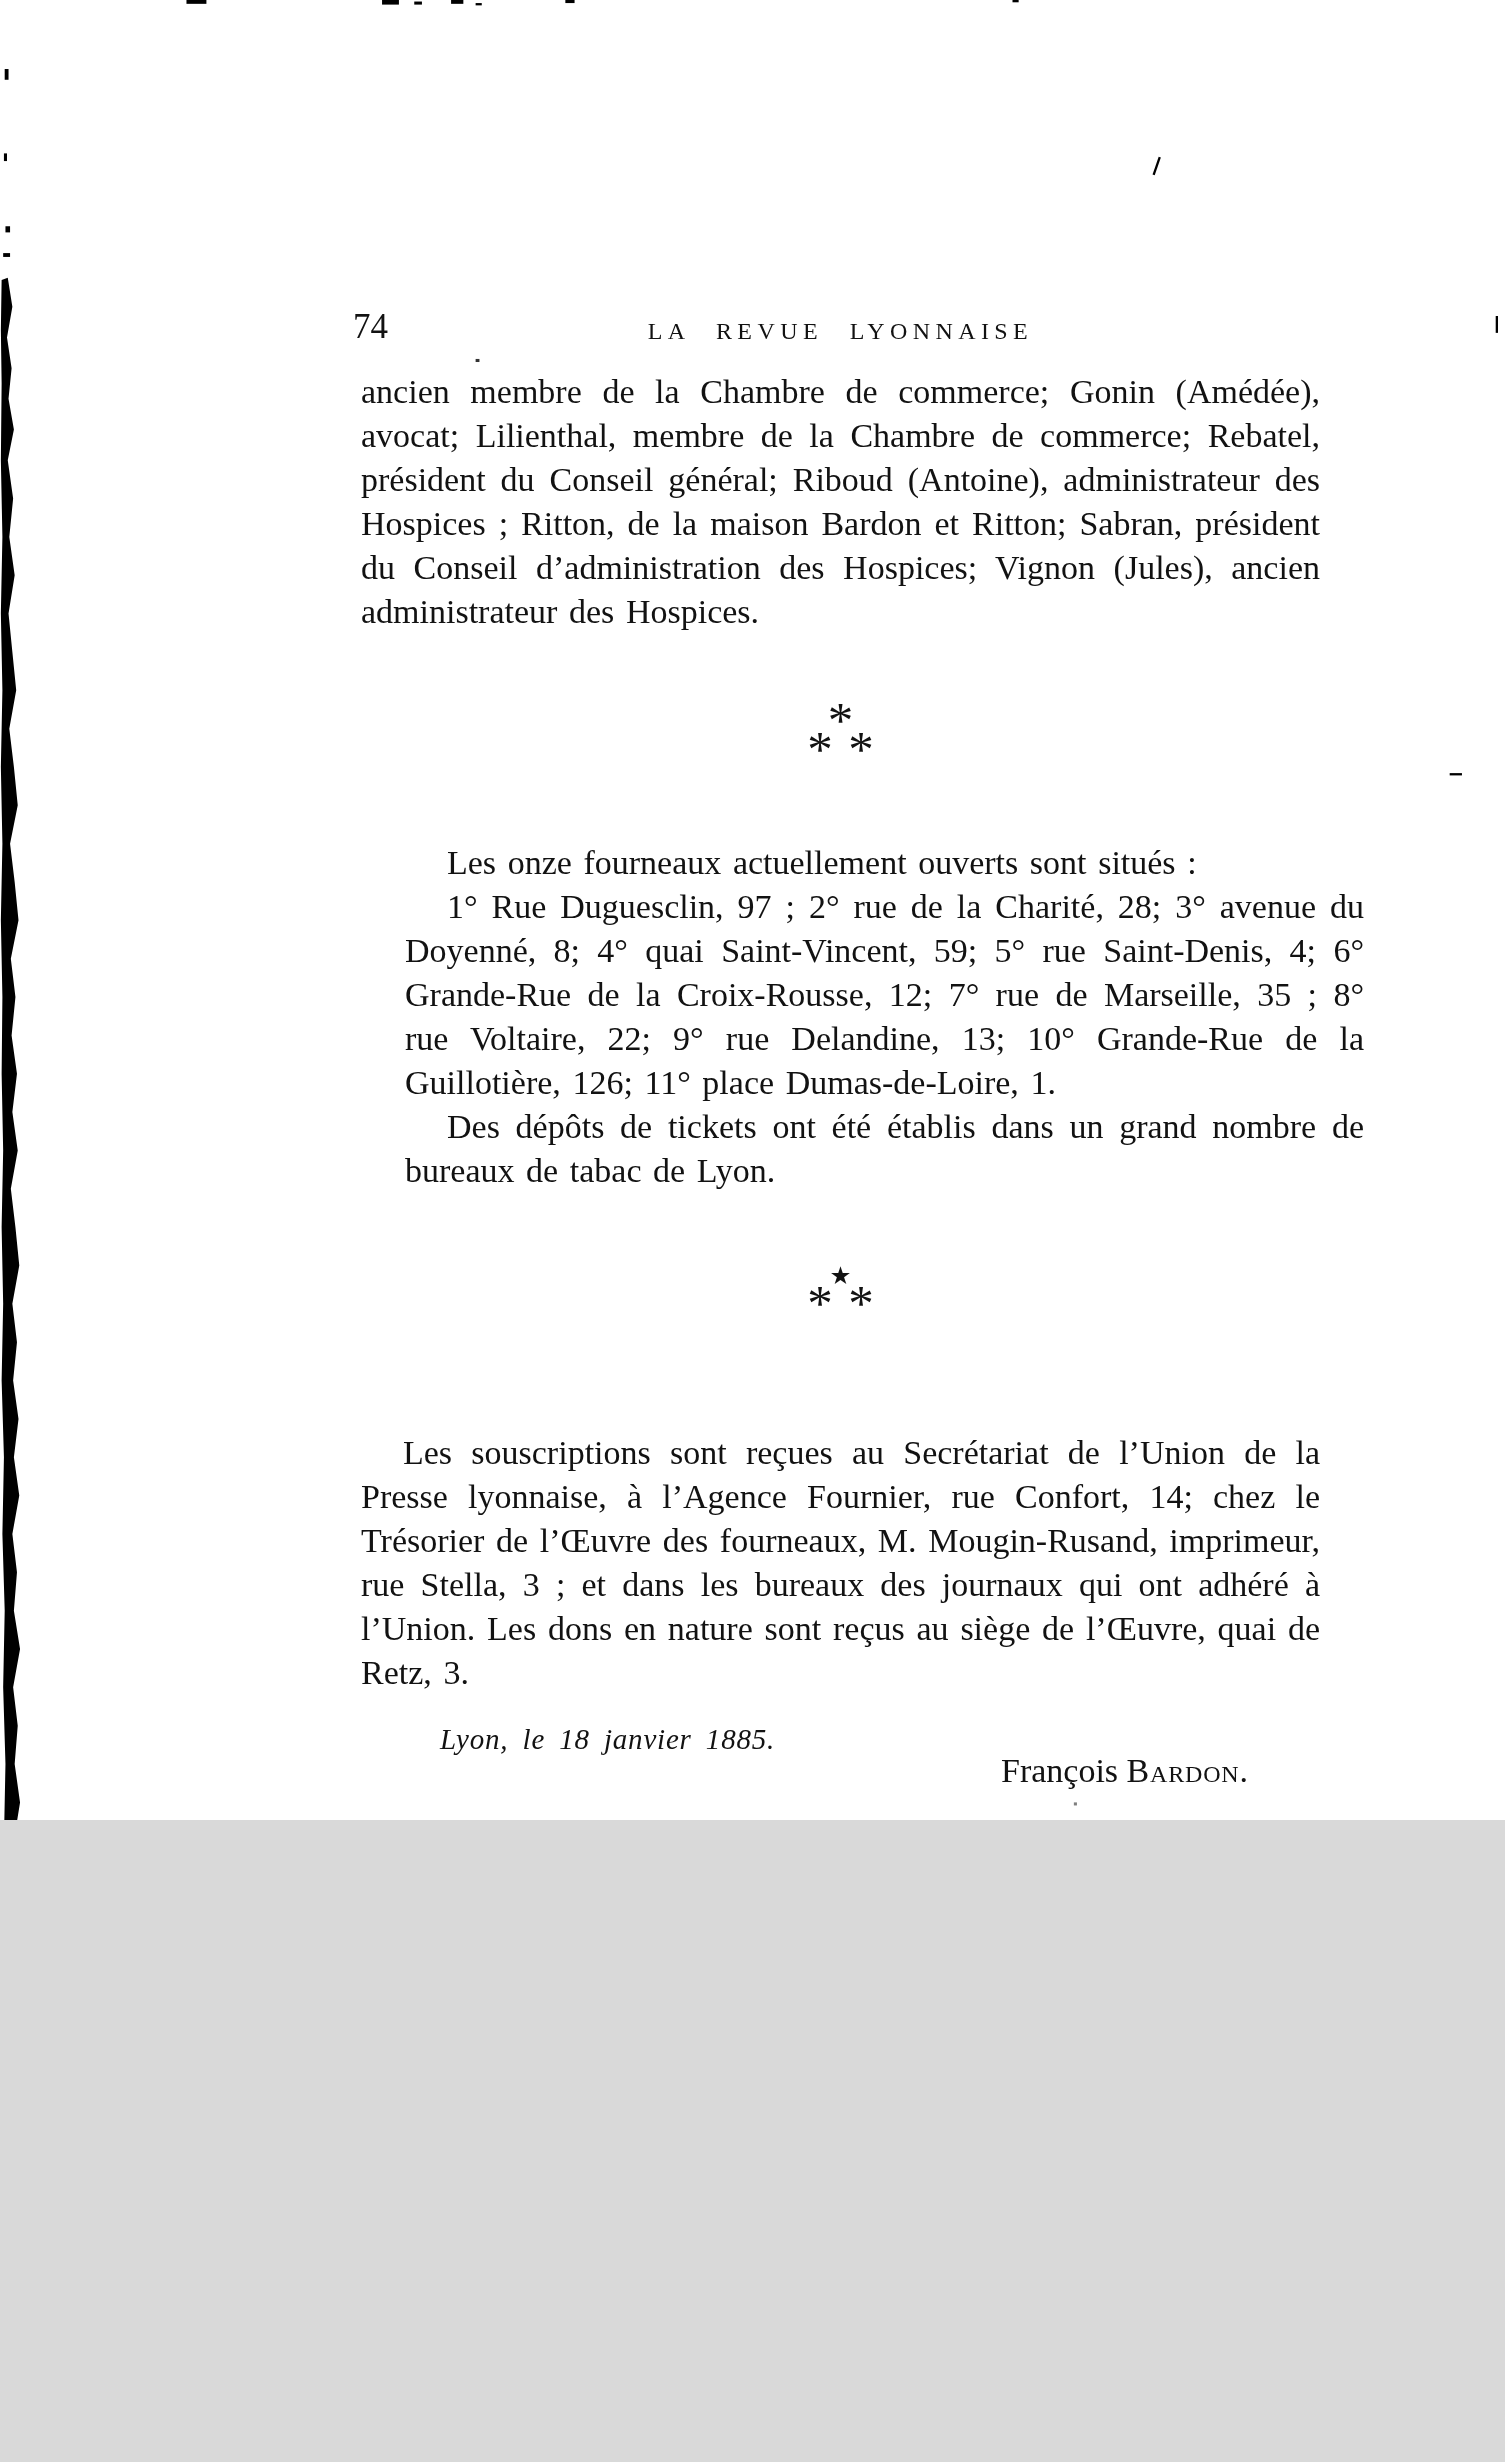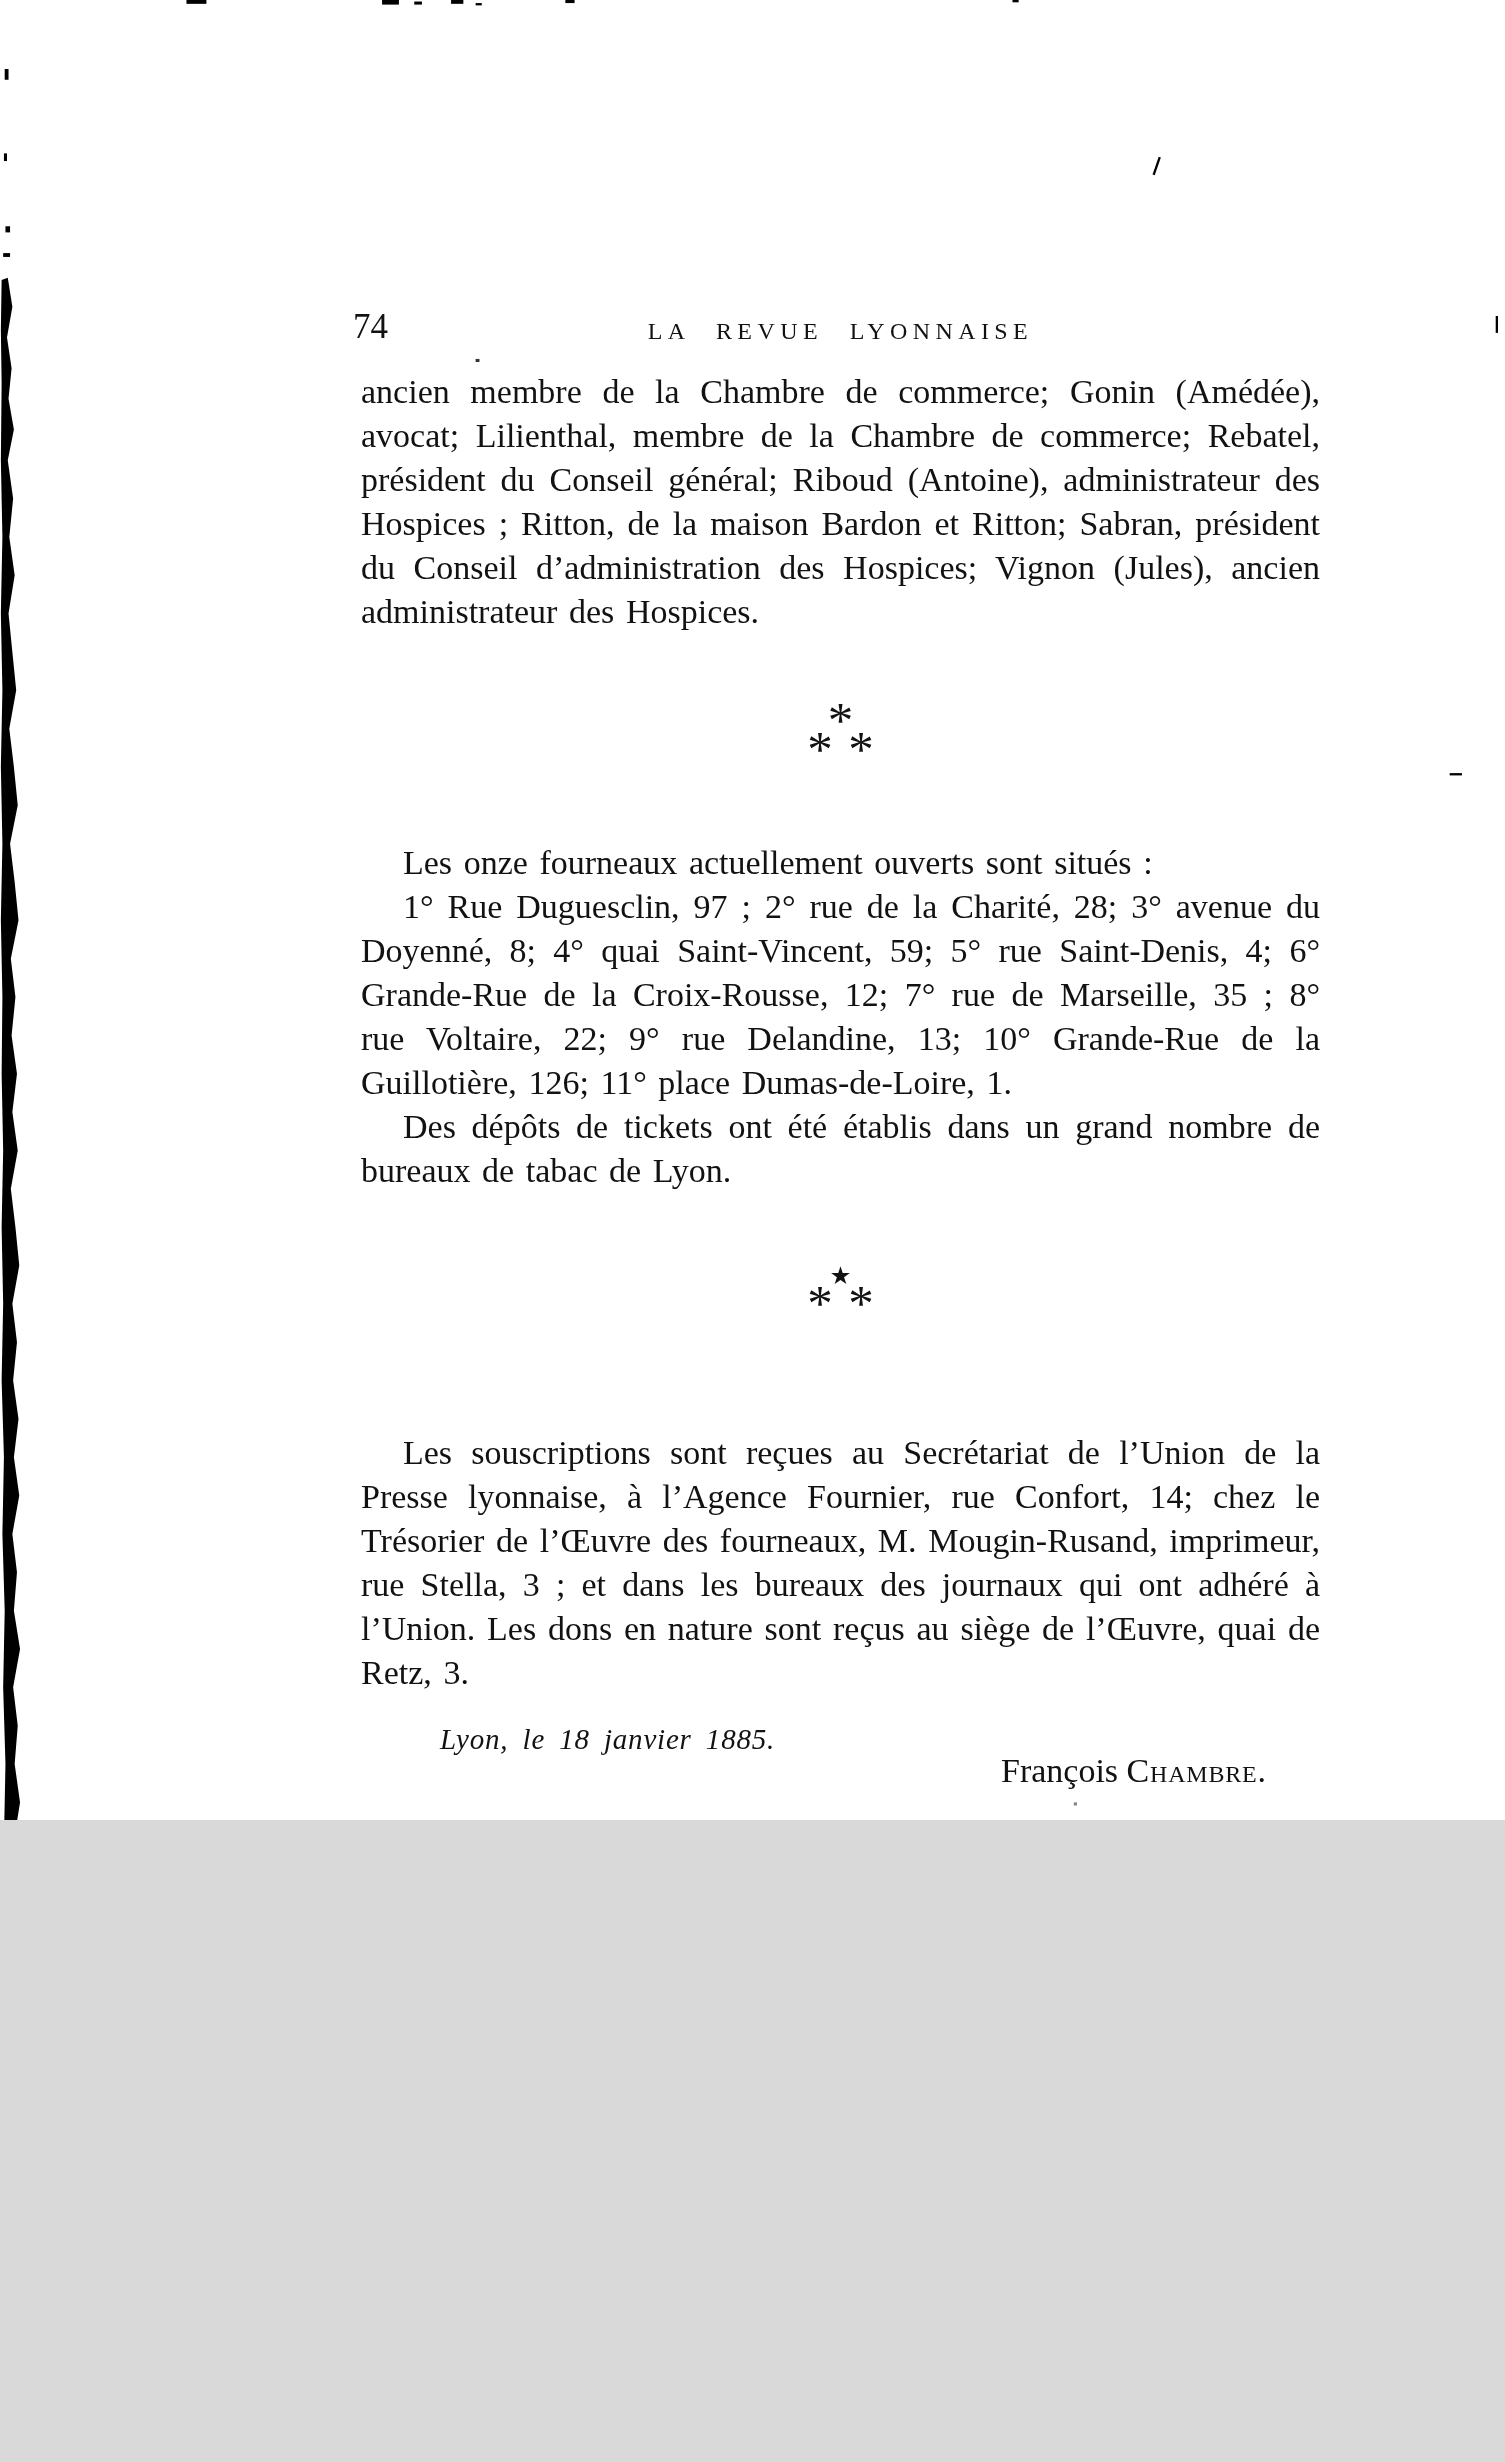--- a/index.html
+++ b/index.html
@@ -110,36 +110,36 @@
 
   <div class="para" style="top:370px;">
     <p class="noindent">ancien membre de la Chambre de commerce; Gonin (Amédée), avocat; Lilienthal, membre de la Chambre de commerce; Rebatel, président du Conseil général; Riboud (Antoine), administrateur des Hospices ; Ritton, de la maison Bardon et Ritton; Sabran, président du Conseil d’administration des Hospices; Vignon (Jules), ancien administrateur des Hospices.</p>
   </div>
 
   <div class="separator" style="top:706px;">
     <div class="sep-top">*</div>
     <div class="sep-pair"><span>*</span><span>*</span></div>
   </div>
 
-  <div class="para" style="top:841px;">
+  <div class="para" style="top:841px;margin-left:44px;">
     <p>Les onze fourneaux actuellement ouverts sont situés :</p>
     <p>1° Rue Duguesclin, 97 ; 2° rue de la Charité, 28; 3° avenue du Doyenné, 8; 4° quai Saint-Vincent, 59; 5° rue Saint-Denis, 4; 6° Grande-Rue de la Croix-Rousse, 12; 7° rue de Marseille, 35 ; 8° rue Voltaire, 22; 9° rue Delandine, 13; 10° Grande-Rue de la Guillotière, 126; 11° place Dumas-de-Loire, 1.</p>
     <p>Des dépôts de tickets ont été établis dans un grand nombre de bureaux de tabac de Lyon.</p>
   </div>
 
   <div class="separator" style="top:1263px;">
     <div class="sep-top-star">★</div>
     <div class="sep-pair"><span>*</span><span>*</span></div>
   </div>
 
   <div class="para" style="top:1395px;margin-top:36px;">
     <p>Les souscriptions sont reçues au Secrétariat de l’Union de la Presse lyonnaise, à l’Agence Fournier, rue Confort, 14; chez le Trésorier de l’Œuvre des fourneaux, M. Mougin-Rusand, imprimeur, rue Stella, 3 ; et dans les bureaux des journaux qui ont adhéré à l’Union. Les dons en nature sont reçus au siège de l’Œuvre, quai de Retz, 3.</p>
   </div>
 
   <div class="dateline">Lyon, le 18 janvier 1885.</div>
 
   <div class="signature">
     <span>François</span>
-    <span class="family">Chambre.</span>
+    <span class="family">Bardon.</span>
   </div>
 
 </div>
 
 
 </body></html>

